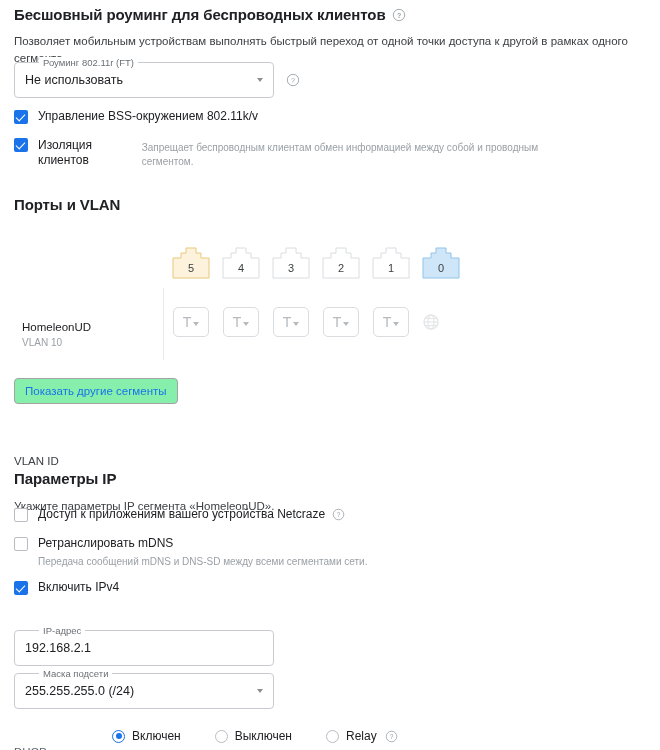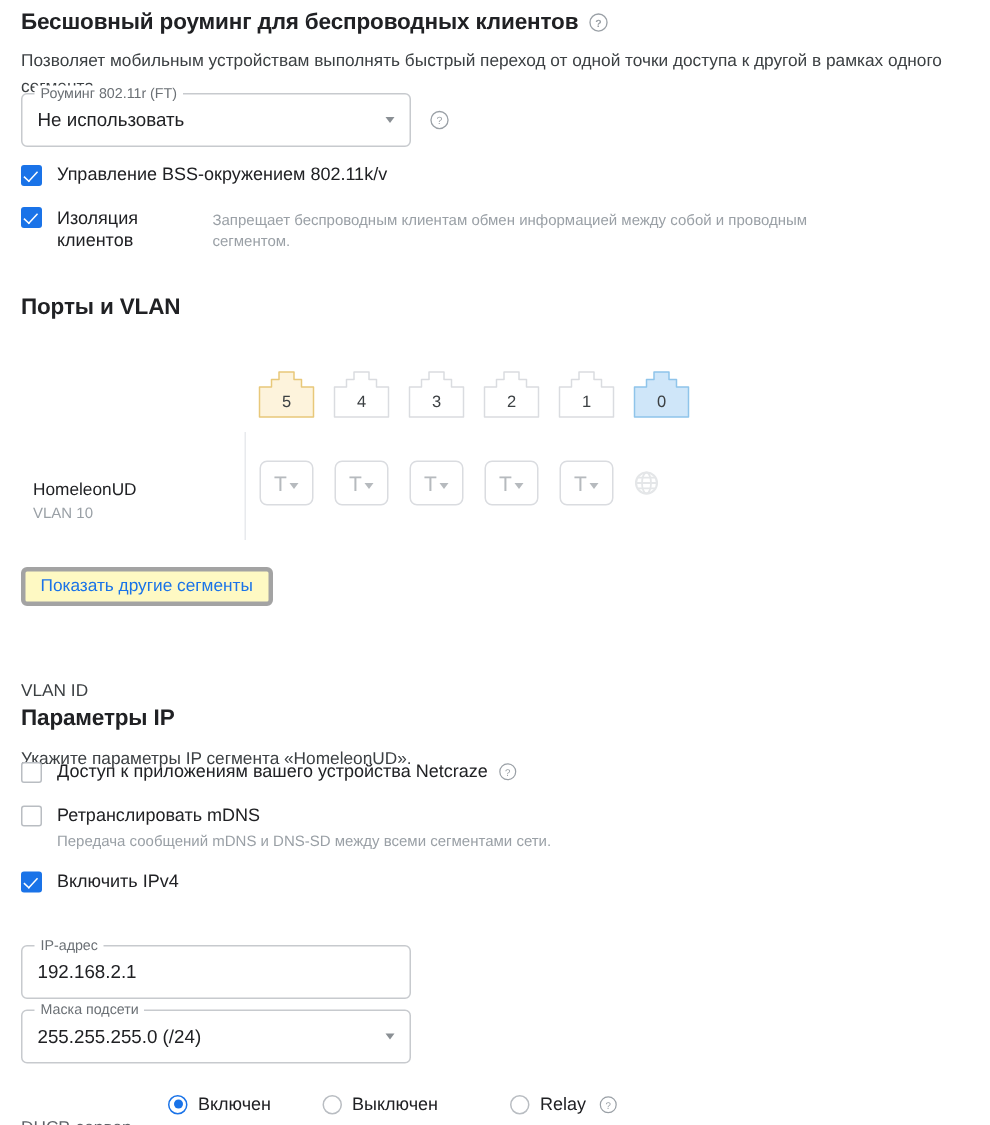--- a/index.html
+++ b/index.html
@@ -51,21 +51,21 @@
     border: 1px solid #c7cace;
     border-radius: 4px;
     height: 36px;
     background: #fff;
     display: flex;
     align-items: center;
     padding: 0 10px;
   }
   .field .legend {
     position: absolute;
-    top: -6px; left: 8px;
+    top: -6px; left: 24px;
     background: #fff;
     padding: 0 4px;
     font-size: 9.5px;
     color: #6b7075;
     line-height: 11px;
     white-space: nowrap;
   }
   .field .value {
     font-size: 12.5px;
     color: #202124;
@@ -184,23 +184,23 @@
 
   .seg-name { font-size: 11.5px; color: #202124; line-height: 14px; }
   .seg-vlan { font-size: 10px; color: #9aa0a6; line-height: 14px; margin-top: 2px; }
 
   
   .btn-outline {
     display: inline-flex;
     align-items: center;
     height: 26px;
     padding: 0 10px;
-    border: 3px solid #a3a3a3;
+    border: 1px solid #a3a3a3;
     border-radius: 4px;
-    background: #fef9c3;
+    background: #86efac;
     color: #1a73e8;
     font-size: 11.5px;
     font-family: "Liberation Sans", sans-serif;
     cursor: pointer;
     white-space: nowrap;
   }
 
   
   .plain-input {
     border: 1px solid #c7cace;
@@ -400,21 +400,21 @@
   </div>
 
   <div class="abs radio-row" style="left:14px; top:714px;">
     <span class="inline-label" style="color:#5f6368; width:86px;">DHCP-сервер</span>
 
     <span class="radio-item" style="margin-right:22px;">
       <span class="radio selected"></span>
       <span class="radio-label">Включен</span>
     </span>
 
-    <span class="radio-item" style="margin-right:36px;">
+    <span class="radio-item" style="margin-right:22px;">
       <span class="radio"></span>
       <span class="radio-label">Выключен</span>
     </span>
 
     <span class="radio-item" style="margin-right:8px;">
       <span class="radio"></span>
       <span class="radio-label">Relay</span>
     </span>
 
     <span class="help-icon">

